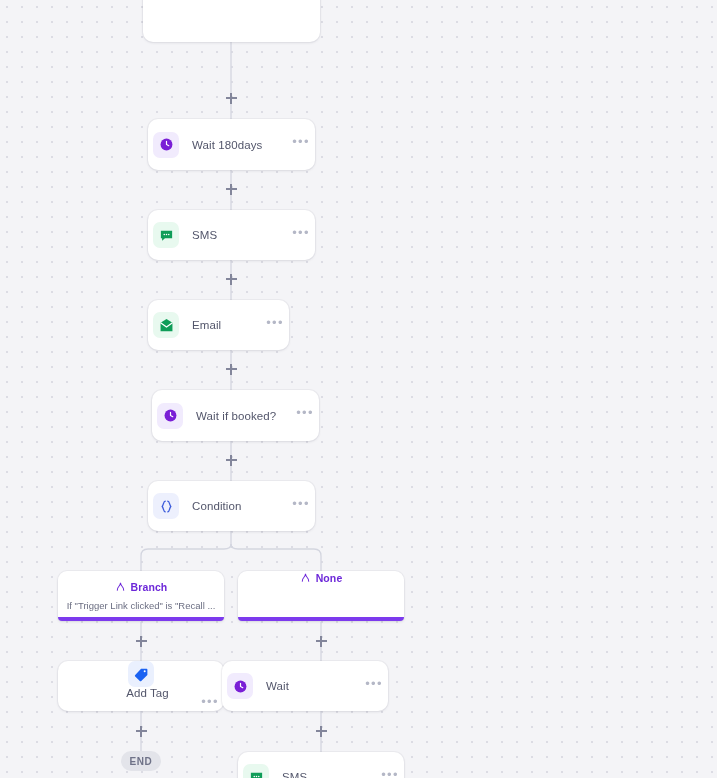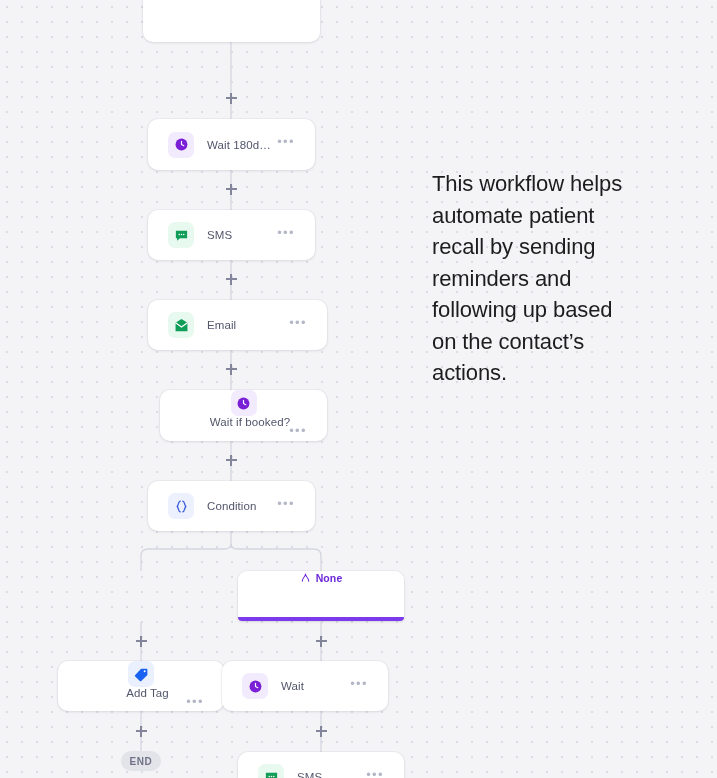--- a/index.html
+++ b/index.html
@@ -36,21 +36,21 @@
   }
 
   
   .node {
     position: absolute;
     background: #ffffff;
     border-radius: 10px;
     box-shadow: 0 1px 3px rgba(22,25,50,0.09), 0 0 0 1px rgba(22,25,50,0.035);
     display: flex;
     align-items: center;
-    padding: 0 20px;
+    padding: 0 5px;
   }
 
   .node .icon-wrap {
     width: 26px;
     height: 26px;
     border-radius: 7px;
     display: flex;
     align-items: center;
     justify-content: center;
     flex: 0 0 auto;
@@ -242,32 +242,32 @@
         <path d="M3 4.5h18v12H9.5L5 20.5v-4H3z" fill="#0f9d58"></path>
         <circle cx="8.4" cy="10.5" r="1.25" fill="#ffffff"></circle>
         <circle cx="12" cy="10.5" r="1.25" fill="#ffffff"></circle>
         <circle cx="15.6" cy="10.5" r="1.25" fill="#ffffff"></circle>
       </svg>
     </span>
     <span class="node-label">SMS</span>
     <span class="dots">•••</span>
   </div>
 
-  <div class="node" style="left:148px; top:300px; width:179px; height:50px;">
+  <div class="node" style="left:148px; top:300px; width:141px; height:50px;">
     <span class="icon-wrap tint-green">
       <svg width="15" height="15" viewBox="0 0 24 24">
         <path d="M2.5 7.5 L12 1.5 L21.5 7.5 V21 H2.5 Z" fill="#0f9d58"></path>
         <path d="M2.5 7.5 L12 14.5 L21.5 7.5" stroke="#ffffff" stroke-width="2" fill="none" stroke-linejoin="round"></path>
       </svg>
     </span>
     <span class="node-label">Email</span>
     <span class="dots">•••</span>
   </div>
 
-  <div class="node" style="left:160px; top:390px; width:167px; height:51px;flex-direction:column;">
+  <div class="node" style="left:152px; top:390px; width:167px; height:51px;">
     <span class="icon-wrap tint-purple">
       <svg width="15" height="15" viewBox="0 0 24 24">
         <circle cx="12" cy="12" r="9.5" fill="#7a1fd6"></circle>
         <path d="M12 6.8 V12 L15.6 14" stroke="#ffffff" stroke-width="1.9" fill="none" stroke-linecap="round"></path>
       </svg>
     </span>
     <span class="node-label">Wait if booked?</span>
     <span class="dots">•••</span>
   </div>
 
@@ -275,20 +275,31 @@
     <span class="icon-wrap tint-indigo">
       <svg width="15" height="15" viewBox="0 0 24 24">
         <path d="M10 3.5 C7 3.5 7.6 9 5.2 12 C7.6 15 7 20.5 10 20.5" stroke="#3b5bdb" stroke-width="2.1" fill="none" stroke-linecap="round"></path>
         <path d="M14 3.5 C17 3.5 16.4 9 18.8 12 C16.4 15 17 20.5 14 20.5" stroke="#3b5bdb" stroke-width="2.1" fill="none" stroke-linecap="round"></path>
       </svg>
     </span>
     <span class="node-label">Condition</span>
     <span class="dots">•••</span>
   </div>
 
+  <div class="branch-card" style="left:58px; top:571px;">
+    <div class="branch-head">
+      <span>
+        <svg width="11" height="11" viewBox="0 0 24 24">
+          <path d="M5 20 C5 11 12 12 12 4 C12 12 19 11 19 20" stroke="#6d28d9" stroke-width="2.2" fill="none" stroke-linecap="round"></path>
+        </svg>
+      </span>
+      <span class="branch-title">Branch</span>
+    </div>
+    <div class="branch-sub">If "Trigger Link clicked" is "Recall ...</div>
+  </div>
 
   <div class="branch-card" style="left:238px; top:571px;gap:28px;">
     <div class="branch-head">
       <span>
         <svg width="11" height="11" viewBox="0 0 24 24">
           <path d="M5 20 C5 11 12 12 12 4 C12 12 19 11 19 20" stroke="#6d28d9" stroke-width="2.2" fill="none" stroke-linecap="round"></path>
         </svg>
       </span>
       <span class="branch-title">None</span>
     </div>
@@ -336,15 +347,14 @@
   <div class="plus" style="left:223px; top:271px;"></div>
   <div class="plus" style="left:223px; top:361px;"></div>
   <div class="plus" style="left:223px; top:452px;"></div>
   <div class="plus" style="left:133px; top:633px;"></div>
   <div class="plus" style="left:313px; top:633px;"></div>
   <div class="plus" style="left:133px; top:723px;"></div>
   <div class="plus" style="left:313px; top:723px;"></div>
 
   <div id="end-badge">END</div>
 
-  <div id="description">This workflow helps automate patient recall by sending reminders and following up based on the contact’s actions.</div>
 
 </div>
 
 </body></html>

